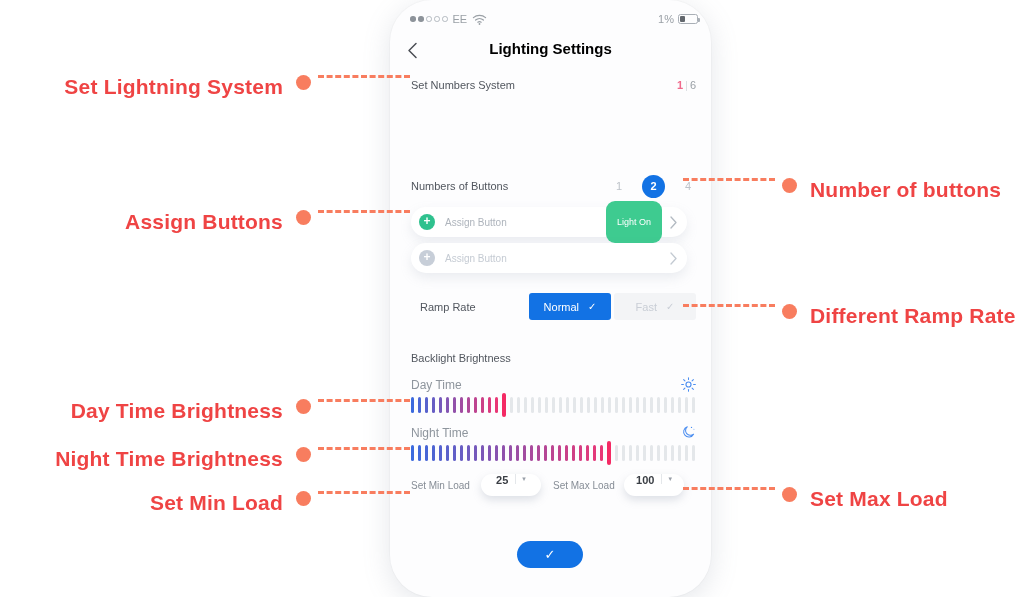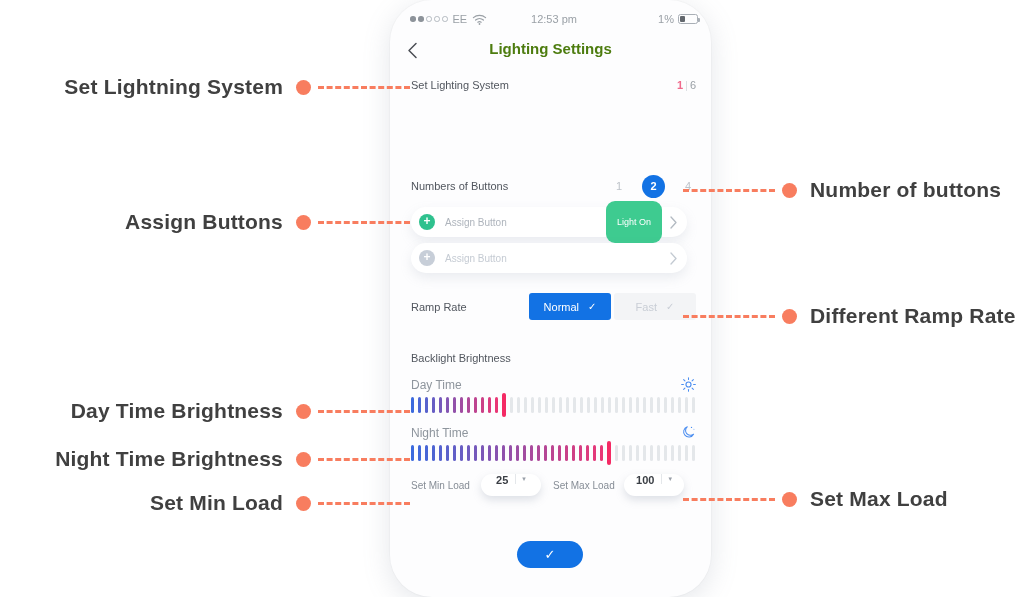--- a/index.html
+++ b/index.html
@@ -1,22 +1,22 @@
 <!DOCTYPE html>
 <html><head>
 <meta charset="utf-8">
 <style>
   * { margin:0; padding:0; box-sizing:border-box; }
   html,body { background:#ffffff; }
   body { font-family:"Liberation Sans", sans-serif; }
   .stage { position:relative; width:1035px; height:597px; background:#ffffff; overflow:hidden;margin-left:20px; }
 
   
-  .anno { position:absolute; display:flex; align-items:center; white-space:nowrap;
-          color:#404040; font-weight:800; font-size:21px; letter-spacing:.2px;
+  .anno { position:absolute; display:flex; align-items:flex-start; white-space:nowrap;
+          color:#ef4444; font-weight:800; font-size:21px; letter-spacing:.2px;
           transform:translateY(-50%); }
   .anno .dot { width:15px; height:15px; border-radius:50%; background:#F87D5F; flex:none; }
   .anno .line { width:92px; height:0; border-top:3px dashed #F87D5F; flex:none; }
   .anno.left { right:645px; }
   .anno.left .dot { margin:0 7px 0 13px; }
   .anno.right { left:663px; }
   .anno.right .dot { margin:0 13px 0 7px; }
 
   
   .phone { position:absolute; left:370px; top:0; width:321px; height:597px;
@@ -31,21 +31,21 @@
   .sig i.f { background:#8d939a; }
   .sig i.e { border:1px solid #b4bac0; }
   .sb-time { position:absolute; left:0; right:0; text-align:center; font-size:11px; color:#9aa0a6; }
   .sb-right { margin-left:auto; display:flex; align-items:center; gap:4px; z-index:1; }
   .batt { width:20px; height:10px; border:1px solid #a9afb6; border-radius:2.5px; position:relative; }
   .batt i { position:absolute; left:1px; top:1px; bottom:1px; width:30%; background:#63686e; border-radius:1px; }
   .batt:after { content:""; position:absolute; right:-3px; top:2.5px; width:2px; height:4px; background:#a9afb6; border-radius:0 1px 1px 0; }
 
   
   .hdr-title { position:absolute; top:40px; left:0; right:0; text-align:center;
-               font-size:15px; font-weight:700; color:#4d7c0f; }
+               font-size:15px; font-weight:700; color:#000000; }
   .back-btn { position:absolute; top:41px; left:17px; width:18px; height:18px; display:flex; align-items:center; }
 
   
   .row-setlight { position:absolute; top:79px; left:21px; right:15px; display:flex; align-items:center; }
   .lbl { font-size:11px; color:#51565e; font-weight:400; }
   .steps { margin-left:auto; font-size:11px; }
   .steps .cur { color:#f06a8c; font-weight:700; }
   .steps .div { color:#d9dce0; margin:0 2px; }
   .steps .tot { color:#9aa0a6; }
 
@@ -62,21 +62,21 @@
                  text-align:center; flex:none; font-weight:700; }
   .plus-circle.on { background:#2fc18e; }
   .plus-circle.off { background:#c7ced8; }
   .assign-lbl { font-size:10px; color:#aeb4bc; margin-left:10px; }
   .assign-lbl.off { color:#c5cbd3; }
   .badge { margin-left:auto; background:#3ecb90; color:#fff; font-size:9px; padding:16px 11px;
            border-radius:9px; font-weight:400; }
   .card-chev { margin-left:8px; flex:none; display:flex; }
   .card-chev.alone { margin-left:auto; }
 
-  .row-ramp { position:absolute; top:293px; left:21px; right:15px; height:27px; display:flex; align-items:center; }
+  .row-ramp { position:absolute; top:293px; left:30px; right:15px; height:27px; display:flex; align-items:center; }
   .ramp-btns { margin-left:auto; display:flex; gap:3px; }
   .ramp-btn { width:82px; height:27px; display:flex; align-items:center; justify-content:center; gap:9px;
               font-size:11px; border-radius:3px; }
   .ramp-btn .chk { font-family:"DejaVu Sans", sans-serif; font-size:10px; }
   .ramp-btn.sel { background:#1272e4; color:#fff; }
   .ramp-btn.unsel { background:#f3f4f6; color:#c9ced6; }
 
   .backlight-title { position:absolute; top:352px; left:21px; }
   .sub-lbl { font-size:12px; color:#8e959d; }
   .row-day-lbl { position:absolute; top:377px; left:21px; right:15px; display:flex; align-items:center; }
@@ -117,38 +117,37 @@
       </span>
       <span>EE</span>
       <span style="margin-left:5px; display:flex;">
         <svg width="15" height="11" viewBox="0 0 15 11">
           <path d="M1.4 3.6a9.2 9.2 0 0 1 12.2 0" fill="none" stroke="#9aa0a6" stroke-width="1.2" stroke-linecap="round"></path>
           <path d="M3.6 6a6 6 0 0 1 7.8 0" fill="none" stroke="#9aa0a6" stroke-width="1.2" stroke-linecap="round"></path>
           <path d="M5.8 8.2a3 3 0 0 1 3.4 0" fill="none" stroke="#9aa0a6" stroke-width="1.2" stroke-linecap="round"></path>
           <circle cx="7.5" cy="10" r="0.9" fill="#9aa0a6"></circle>
         </svg>
       </span>
-      <span class="sb-time">12:53 pm</span>
       <span class="sb-right">
         <span>1%</span>
         <span class="batt">
             <i></i>
           </span>
       </span>
     </div>
 
     <div class="back-btn">
       <svg width="11" height="17" viewBox="0 0 11 17">
         <polyline points="9,1.5 2,8.5 9,15.5" fill="none" stroke="#4a4e54" stroke-width="1.5" stroke-linecap="round" stroke-linejoin="round"></polyline>
       </svg>
     </div>
     <div class="hdr-title">Lighting Settings</div>
 
     <div class="row-setlight">
-      <span class="lbl">Set Lighting System</span>
+      <span class="lbl">Set Numbers System</span>
       <span class="steps">
         <span class="cur">1</span><span class="div">|</span><span class="tot">6</span>
       </span>
     </div>
 
     <div class="row-numbers">
       <span class="lbl">Numbers of Buttons</span>
       <span class="numopts">
         <span class="numopt">1</span>
         <span class="numopt sel">2</span>

